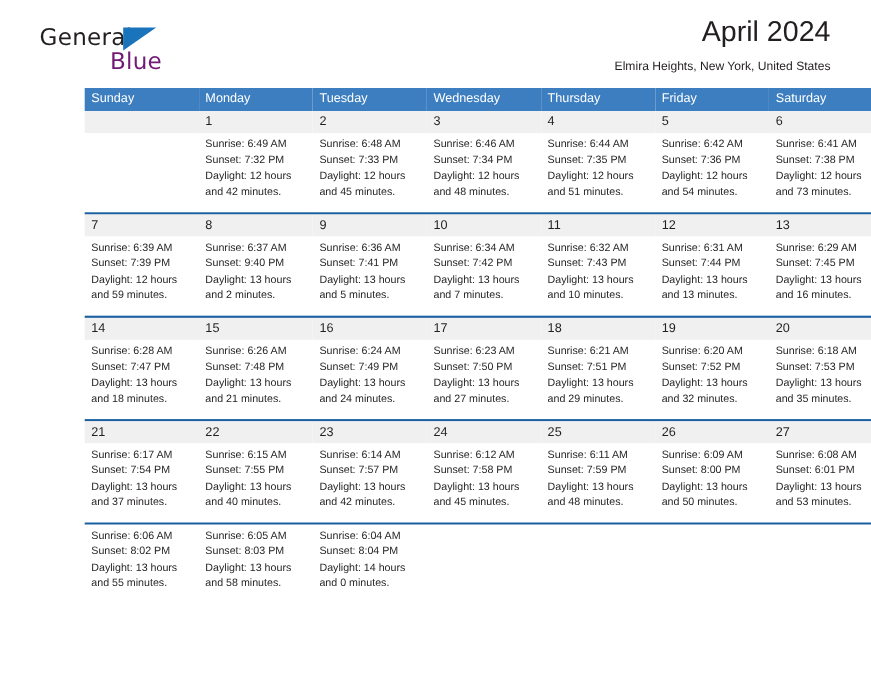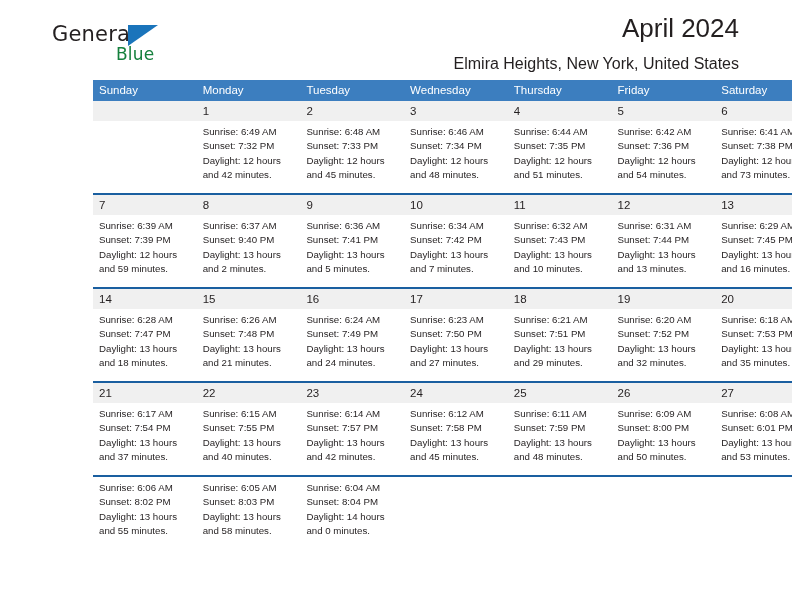--- a/index.html
+++ b/index.html
@@ -12,21 +12,21 @@
     height: 612px;
     font-family: "Liberation Sans", sans-serif;
     color: #231f20;
     overflow: hidden;
   }
   .page {
     position: relative;
     width: 792px;
     height: 612px;
     box-sizing: border-box;
-    padding: 0 49px;
+    padding: 0 33px;
     border-radius: 24px;
   }
 
   
   .header {
     position: relative;
     height: 80px;
   }
   .logo {
     position: absolute;
@@ -50,39 +50,39 @@
     top: 3px;
     width: 0;
     height: 0;
     border-left: 30px solid #1a74bb;
     border-bottom: 21px solid transparent;
   }
   .logo-blue {
     position: absolute;
     left: 64px;
     top: 22px;
-    font-size: 17px;
+    font-size: 21px;
     letter-spacing: 0.2px;
-    color: #15803d;
+    color: #701a75;
     font-family: "DejaVu Sans", sans-serif;
   }
   .title-block {
     position: absolute;
     right: 4px;
     top: 14px;
     text-align: right;
   }
   .cal-title {
     font-size: 26px;
     color: #231f20;
     line-height: 1.1;
     white-space: nowrap;
   }
   .cal-subtitle {
-    font-size: 16px;
+    font-size: 11px;
     color: #231f20;
     margin-top: 12px;
     white-space: nowrap;
   }
 
   
   .calendar {
     width: 726px;
     border-collapse: collapse;
     table-layout: fixed;

